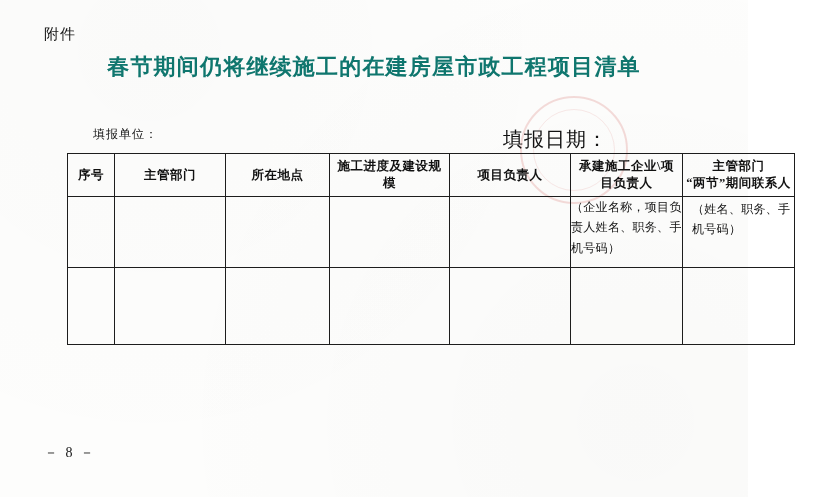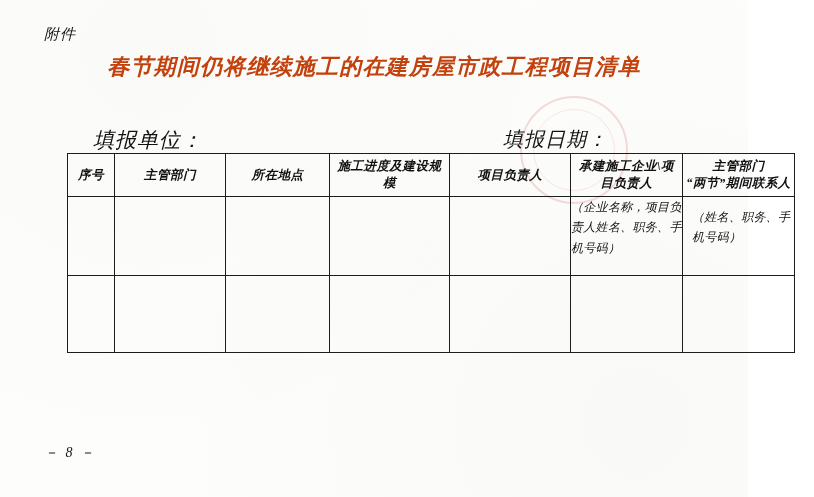--- a/index.html
+++ b/index.html
@@ -13,21 +13,20 @@
     font-family: "Liberation Serif", serif;
     color: #111111;
     overflow: hidden;
     position: relative;
   }
   .page {
     position: relative;
     width: 748px;
     height: 497px;
     background: #fdfdfc;
-    font-style: italic;
   }
   
   .page:before {
     content: "";
     position: absolute;
     inset: 0;
     background:
       radial-gradient(circle at 20% 10%, rgba(0,0,0,0.012), rgba(0,0,0,0) 60%),
       radial-gradient(circle at 85% 85%, rgba(0,0,0,0.015), rgba(0,0,0,0) 65%);
     pointer-events: none;
@@ -43,35 +42,35 @@
   }
   .doc-title {
     position: absolute;
     left: 0;
     right: 0;
     top: 52px;
     text-align: center;
     font-size: 22px;
     font-weight: bold;
     letter-spacing: 1.2px;
-    color: #c2410c;
+    color: #0f766e;
     font-family: "Liberation Serif", serif;
   }
   .meta-row {
     position: absolute;
     left: 60px;
     right: 60px;
     top: 126px;
     height: 22px;
   }
   .meta-unit {
     position: absolute;
     left: 33px;
     top: 0;
-    font-size: 21px;
+    font-size: 12px;
     letter-spacing: 1px;
   }
   .meta-date {
     position: absolute;
     left: 443px;
     top: 0;
     font-size: 20px;
     letter-spacing: 1px;
   }
   
@@ -133,21 +132,21 @@
   tr.body-row-2 td { height: 76px; }
   .hint {
     font-size: 12px;
     line-height: 1.7;
     padding: 8px 7px 4px 7px;
     letter-spacing: 0.3px;
     color: #141414;
     font-family: "Liberation Serif", serif;
   }
   .hint.indent {
-    padding-top: 10px;
+    padding-top: 2px;
     padding-left: 9px;
   }
   .page-number {
     position: absolute;
     left: 44px;
     top: 444px;
     font-size: 14px;
     letter-spacing: 2px;
     color: #151515;
   }

